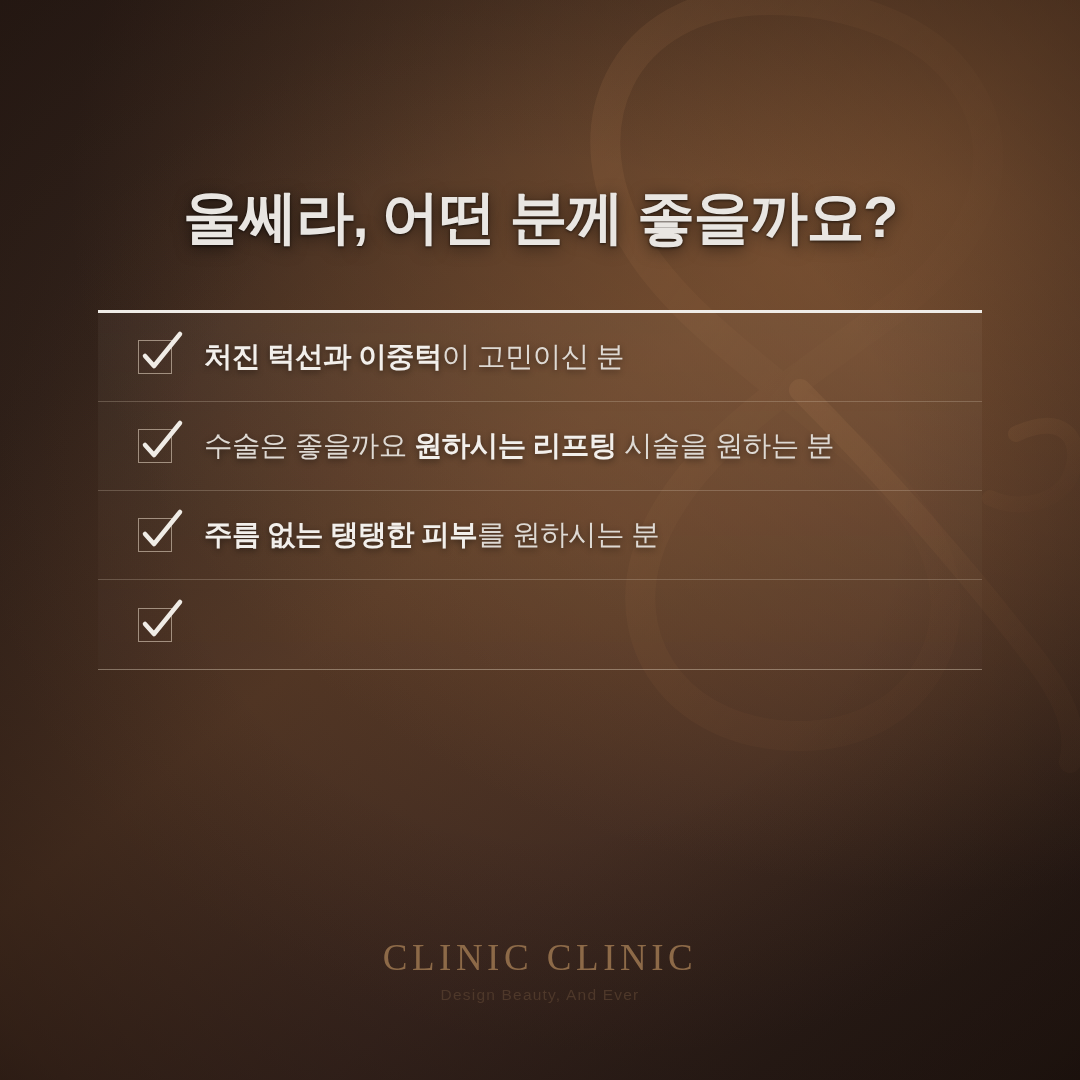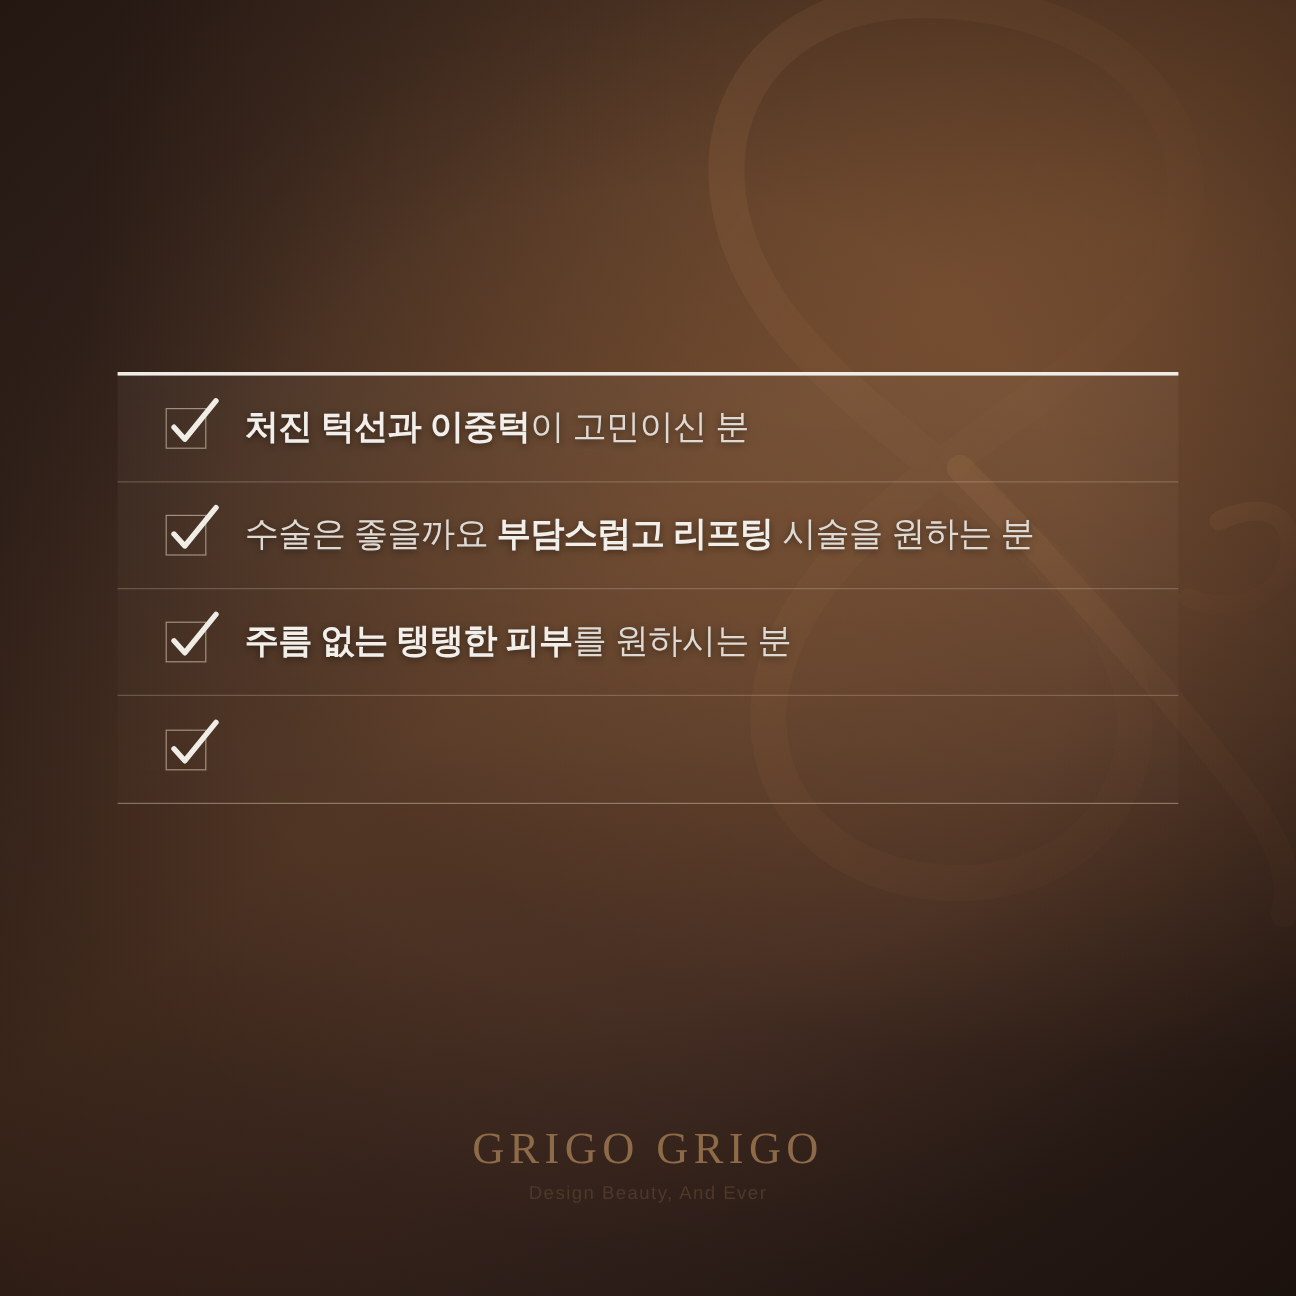--- a/index.html
+++ b/index.html
@@ -164,20 +164,21 @@
 
         <path d="M330 430 C 420 520, 510 626, 566 700 C 596 740, 608 772, 600 802" stroke-width="22"></path>
 
         <path d="M546 474 C 592 452, 614 478, 602 512 C 592 542, 552 552, 520 538" stroke-width="16"></path>
       </g>
     </svg>
   </div>
 
   <div class="vignette"></div>
 
+  <h1 class="title">울쎄라, 어떤 분께 좋을까요?</h1>
 
   <div class="panel">
 
     <div class="row">
       <span class="check">
         <span class="box"></span>
         <svg viewBox="0 0 46 46" xmlns="http://www.w3.org/2000/svg" aria-hidden="true">
           <path d="M9 24 L18 34 L44 2" fill="none" stroke="#f0ece6" stroke-width="4.5" stroke-linecap="round" stroke-linejoin="round"></path>
         </svg>
       </span>
@@ -185,21 +186,21 @@
     </div>
 
 
     <div class="row">
       <span class="check">
         <span class="box"></span>
         <svg viewBox="0 0 46 46" xmlns="http://www.w3.org/2000/svg" aria-hidden="true">
           <path d="M9 24 L18 34 L44 2" fill="none" stroke="#f0ece6" stroke-width="4.5" stroke-linecap="round" stroke-linejoin="round"></path>
         </svg>
       </span>
-      <span class="rowtext"><span class="lite">수술은 좋을까요 </span><b>부담스럽고 리프팅</b><span class="lite"> 시술을 원하는 분</span></span>
+      <span class="rowtext"><span class="lite">수술은 좋을까요 </span><b>원하시는 리프팅</b><span class="lite"> 시술을 원하는 분</span></span>
     </div>
 
     <div class="row">
       <span class="check">
         <span class="box"></span>
         <svg viewBox="0 0 46 46" xmlns="http://www.w3.org/2000/svg" aria-hidden="true">
           <path d="M9 24 L18 34 L44 2" fill="none" stroke="#f0ece6" stroke-width="4.5" stroke-linecap="round" stroke-linejoin="round"></path>
         </svg>
       </span>
       <span class="rowtext"><b>주름 없는 탱탱한 피부</b><span class="lite">를 원하시는 분</span></span>
@@ -210,17 +211,17 @@
         <span class="box"></span>
         <svg viewBox="0 0 46 46" xmlns="http://www.w3.org/2000/svg" aria-hidden="true">
           <path d="M9 24 L18 34 L44 2" fill="none" stroke="#f0ece6" stroke-width="4.5" stroke-linecap="round" stroke-linejoin="round"></path>
         </svg>
       </span>
     </div>
 
   </div>
 
   <div class="footer">
-    <div class="brand">GRIGO GRIGO</div>
+    <div class="brand">CLINIC CLINIC</div>
     <div class="tagline">Design Beauty, And Ever</div>
   </div>
 
 </div>
 
 </body></html>

